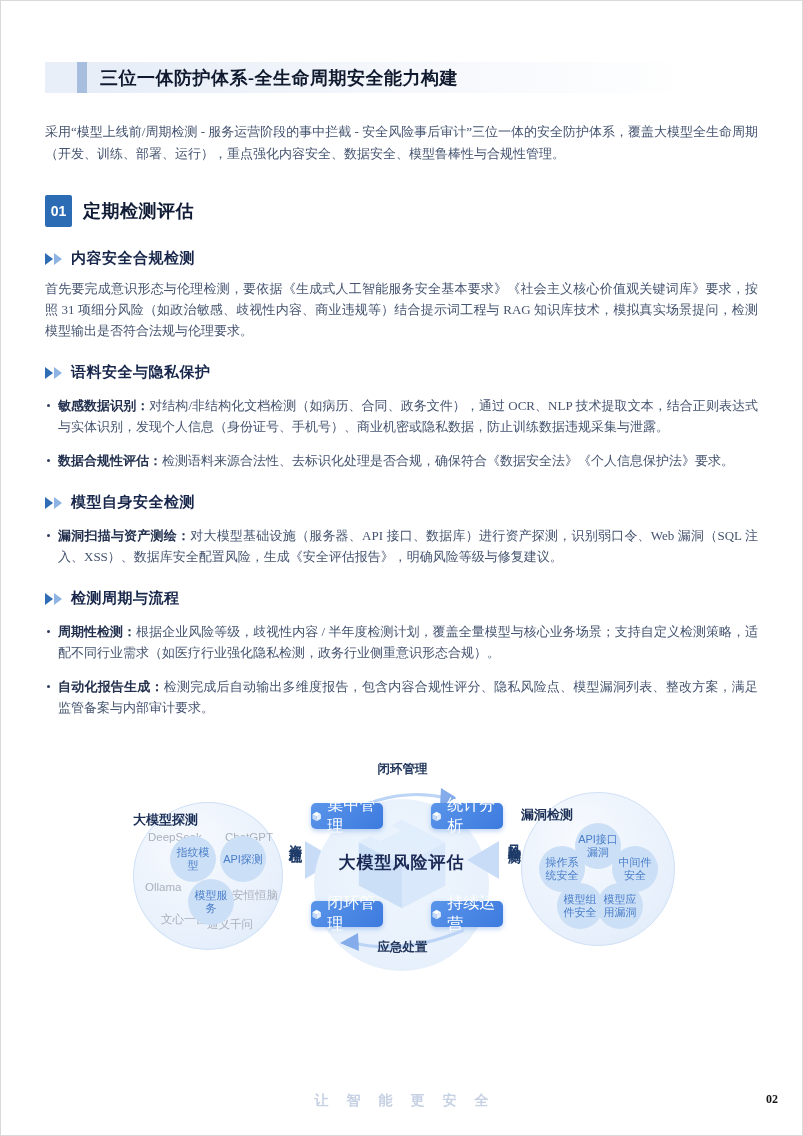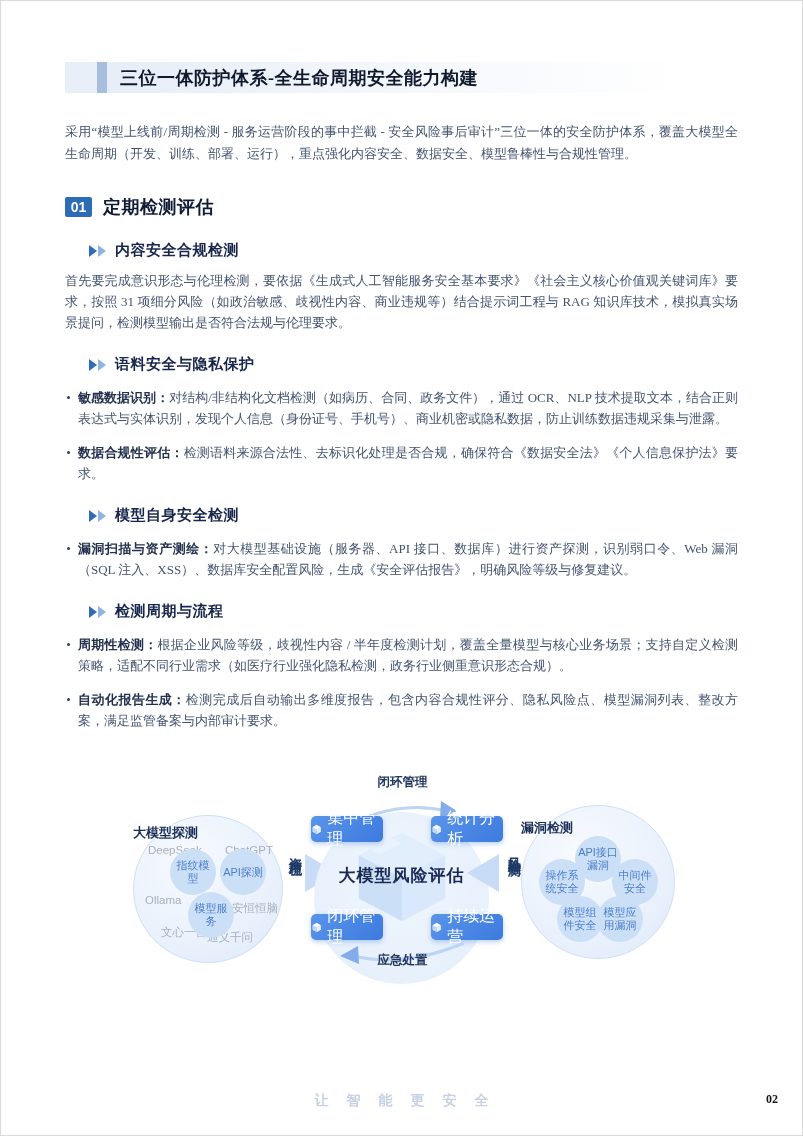--- a/index.html
+++ b/index.html
@@ -1,41 +1,41 @@
 <!DOCTYPE html>
 <html><head>
 <meta charset="utf-8">
 <style>
   * { margin:0; padding:0; box-sizing:border-box; }
   html,body { background:#ffffff; }
   body { font-family:"Liberation Serif","DejaVu Serif",serif; }
   .page { position:relative; width:803px; height:1136px; background:#ffffff;
           border:1px solid #d9d9d9; overflow:hidden; margin:0 auto; }
-  .content { padding:0 64px; }
+  .content { padding:0 44px; }
 
   
   .band { margin-top:61px; height:31px; display:flex; align-items:stretch;
           background:linear-gradient(90deg,#e5ecf7 0%, #f3f6fb 45%, #ffffff 92%); }
   .band-block { width:32px; background:#e9eff8; }
   .band-accent { width:10px; background:#a8bedf; }
   .band-title { align-self:center; margin-left:13px; font-size:18px; font-weight:bold;
                 color:#101a2e; letter-spacing:.5px; }
 
   
   .intro { margin-top:28px; font-size:13px; line-height:22px; color:#44536f; text-align:justify; }
 
   
   .section-head { margin-top:30px; display:flex; align-items:center; }
-  .badge { width:27px; height:20px; background:#2b6cb5; border-radius:2px; color:#fff;
+  .badge { width:27px; height:32px; background:#2b6cb5; border-radius:2px; color:#fff;
            font-family:"Liberation Sans","DejaVu Sans",sans-serif; font-weight:bold; font-size:14px;
            display:flex; align-items:center; justify-content:center; }
   .section-title { margin-left:11px; font-size:18px; font-weight:bold; color:#101c36; letter-spacing:.5px; }
 
   
-  .sub-head { margin-top:22px; display:flex; align-items:center;margin-left:24px; }
+  .sub-head { margin-top:22px; display:flex; align-items:center; }
   .dbl-arrow { display:inline-flex; margin-right:9px; }
   .dbl-arrow i { display:inline-block; width:0; height:0;
                  border-top:6px solid transparent; border-bottom:6px solid transparent;
                  border-left:8px solid #2e6cb5; }
   .dbl-arrow i + i { border-left-color:#8fb3e2; margin-left:1px; }
   .sub-title { font-size:15px; font-weight:bold; color:#17264a; letter-spacing:.5px; }
   .body-p { margin-top:10px; font-size:13px; line-height:21px; color:#44536f; text-align:justify; }
   .bullet { position:relative; margin-top:13px; padding-left:13px;
             font-size:13px; line-height:21px; color:#44536f; text-align:justify; }
   .bullet::before { content:""; position:absolute; left:2px; top:9px; width:3px; height:3px;

